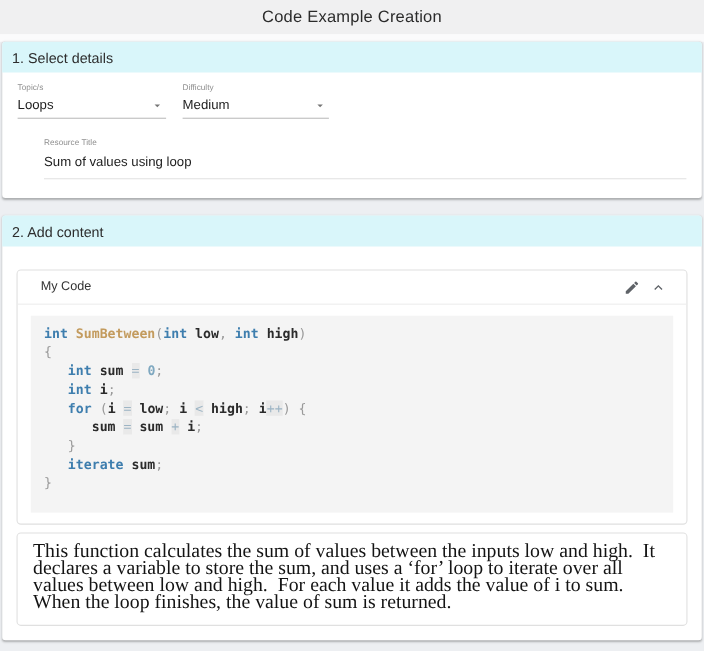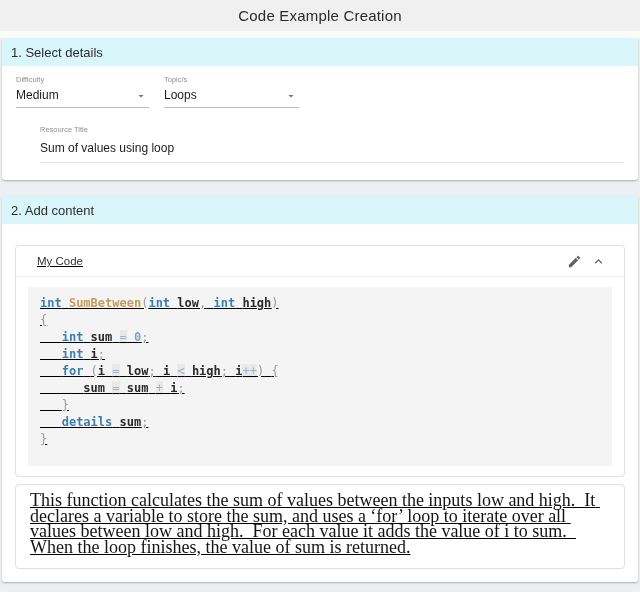--- a/index.html
+++ b/index.html
@@ -34,21 +34,21 @@
     border-bottom:1px solid #bdbdbd; padding-bottom:5px; cursor:pointer;
   }
   .fvalue { font-size:12px; color:#1c1c1c; }
   .caret { width:12px; height:12px; fill:#757575; flex:0 0 auto; margin-right:2px; }
   .text-field { margin-top:17px;margin-left:24px; }
   .text-inner { border-bottom:1px solid #e3e3e3; padding-bottom:6px; cursor:text; }
 
   .gap { height:16px; }
 
   .sec2-body { padding:21px 13px 13px; }
-  .panel { border:1px solid #e0e0e0; border-radius:4px; background:#fff;text-decoration:underline; }
+  .panel { border:1px solid #e0e0e0; border-radius:4px; background:#fff; }
   .panel-header {
     display:flex; align-items:center; height:31px;
     padding:0 14px 0 21px; border-bottom:1px solid #ededed;
   }
   .panel-title { flex:1; font-size:11.5px; color:#333; }
   .icon-btn {
     width:24px; height:22px; display:flex; align-items:center;
     justify-content:center; cursor:pointer;
   }
   .icon-btn svg { fill:#5f6368; }
@@ -84,33 +84,33 @@
 
 <div class="titlebar">
   <span class="page-title">Code Example Creation</span>
 </div>
 <div class="top-strip"></div>
 
 <div class="section">
   <div class="section-header">1. Select details</div>
   <div class="sec1-body">
     <div class="fields-row">
-      <div class="select-field" style="width:133px;">
-        <div class="flabel">Difficulty</div>
+      <div class="select-field">
+        <div class="flabel">Topic/s</div>
         <div class="select-inner">
-          <span class="fvalue">Medium</span>
+          <span class="fvalue">Loops</span>
           <svg class="caret" viewBox="0 0 24 24">
               <path d="M7 10l5 5 5-5z"></path>
             </svg>
         </div>
       </div>
-      <div class="select-field">
-        <div class="flabel">Topic/s</div>
+      <div class="select-field" style="width:133px;">
+        <div class="flabel">Difficulty</div>
         <div class="select-inner">
-          <span class="fvalue">Loops</span>
+          <span class="fvalue">Medium</span>
           <svg class="caret" viewBox="0 0 24 24">
               <path d="M7 10l5 5 5-5z"></path>
             </svg>
         </div>
       </div>
     </div>
     <div class="text-field">
       <div class="flabel">Resource Title</div>
       <div class="text-inner">
         <span class="fvalue">Sum of values using loop</span>
@@ -141,21 +141,21 @@
       </div>
       <div class="code-wrap">
         <div class="code-block">
             <div class="code-line"><span class="tk-kw">int</span><span class="tk-pl"> </span><span class="tk-fn">SumBetween</span><span class="tk-punc">(</span><span class="tk-kw">int</span><span class="tk-pl"> </span><span class="tk-var">low</span><span class="tk-punc">,</span><span class="tk-pl"> </span><span class="tk-kw">int</span><span class="tk-pl"> </span><span class="tk-var">high</span><span class="tk-punc">)</span></div>
             <div class="code-line"><span class="tk-punc">{</span></div>
             <div class="code-line"><span class="tk-pl">   </span><span class="tk-kw">int</span><span class="tk-pl"> </span><span class="tk-var">sum</span><span class="tk-pl"> </span><span class="tk-op">=</span><span class="tk-pl"> </span><span class="tk-num">0</span><span class="tk-punc">;</span></div>
             <div class="code-line"><span class="tk-pl">   </span><span class="tk-kw">int</span><span class="tk-pl"> </span><span class="tk-var">i</span><span class="tk-punc">;</span></div>
             <div class="code-line"><span class="tk-pl">   </span><span class="tk-kw">for</span><span class="tk-pl"> </span><span class="tk-punc">(</span><span class="tk-var">i</span><span class="tk-pl"> </span><span class="tk-op">=</span><span class="tk-pl"> </span><span class="tk-var">low</span><span class="tk-punc">;</span><span class="tk-pl"> </span><span class="tk-var">i</span><span class="tk-pl"> </span><span class="tk-op">&lt;</span><span class="tk-pl"> </span><span class="tk-var">high</span><span class="tk-punc">;</span><span class="tk-pl"> </span><span class="tk-var">i</span><span class="tk-op">++</span><span class="tk-punc">)</span><span class="tk-pl"> </span><span class="tk-punc">{</span></div>
             <div class="code-line"><span class="tk-pl">      </span><span class="tk-var">sum</span><span class="tk-pl"> </span><span class="tk-op">=</span><span class="tk-pl"> </span><span class="tk-var">sum</span><span class="tk-pl"> </span><span class="tk-op">+</span><span class="tk-pl"> </span><span class="tk-var">i</span><span class="tk-punc">;</span></div>
             <div class="code-line"><span class="tk-pl">   </span><span class="tk-punc">}</span></div>
-            <div class="code-line"><span class="tk-pl">   </span><span class="tk-kw">details</span><span class="tk-pl"> </span><span class="tk-var">sum</span><span class="tk-punc">;</span></div>
+            <div class="code-line"><span class="tk-pl">   </span><span class="tk-kw">iterate</span><span class="tk-pl"> </span><span class="tk-var">sum</span><span class="tk-punc">;</span></div>
             <div class="code-line"><span class="tk-punc">}</span></div>
           </div>
       </div>
     </div>
 
     <div class="panel panel-expl">
       <div class="expl-body">This function calculates the sum of values between the inputs low and high.  It declares a variable to store the sum, and uses a ‘for’ loop to iterate over all values between low and high.  For each value it adds the value of i to sum.  When the loop finishes, the value of sum is returned.</div>
     </div>
 
   </div>

